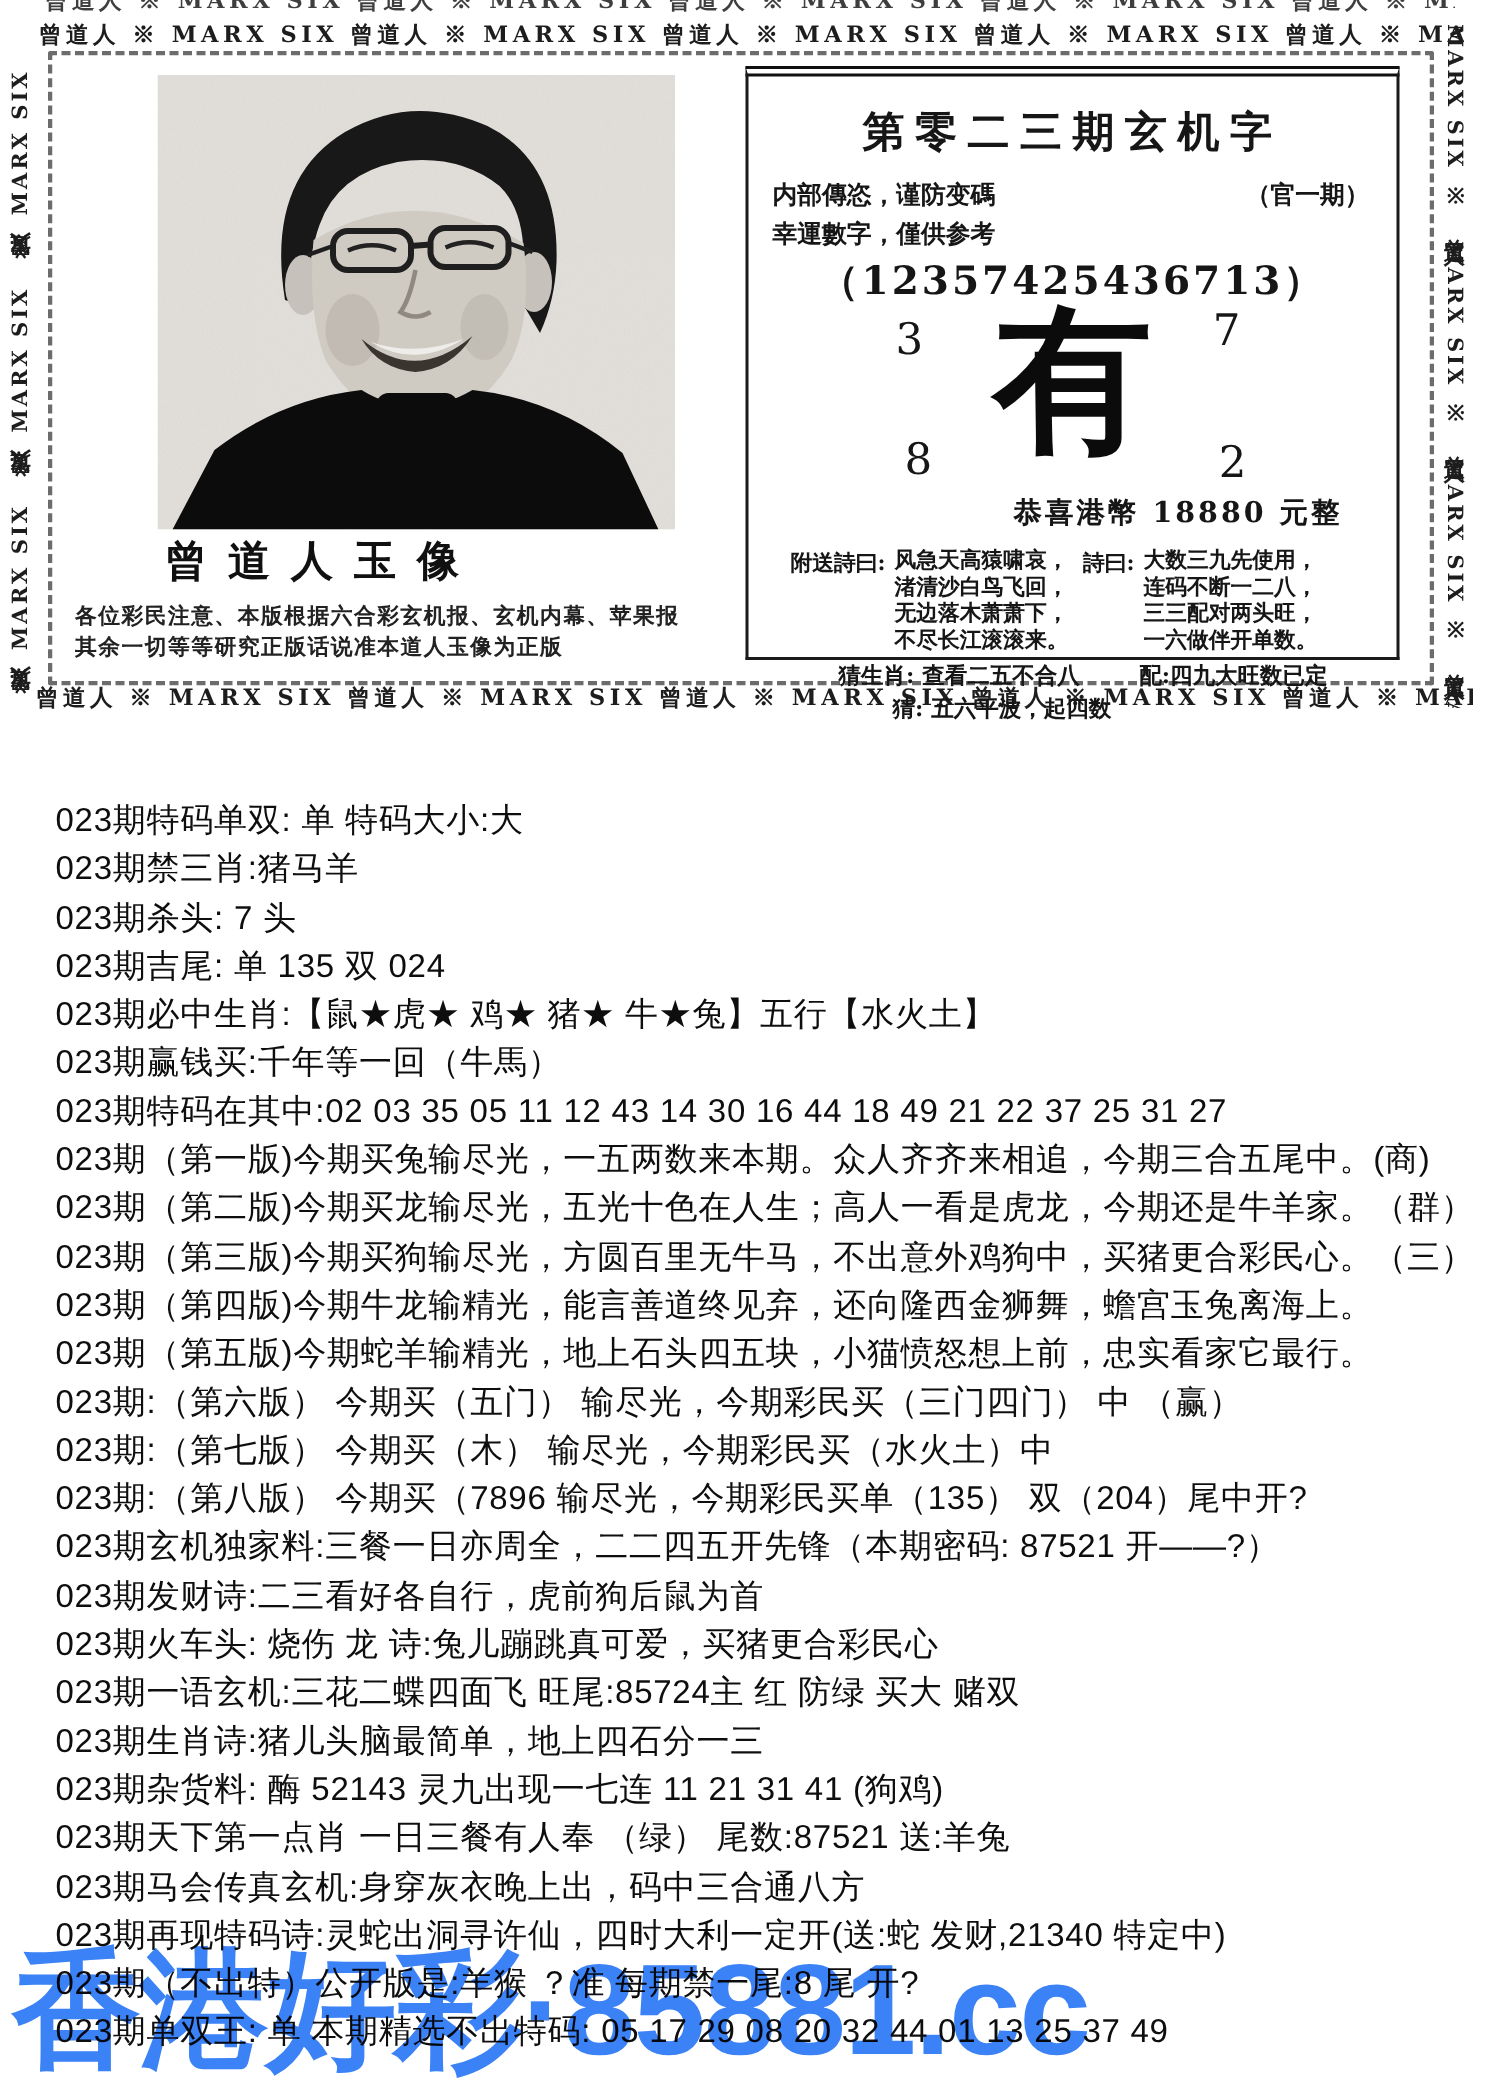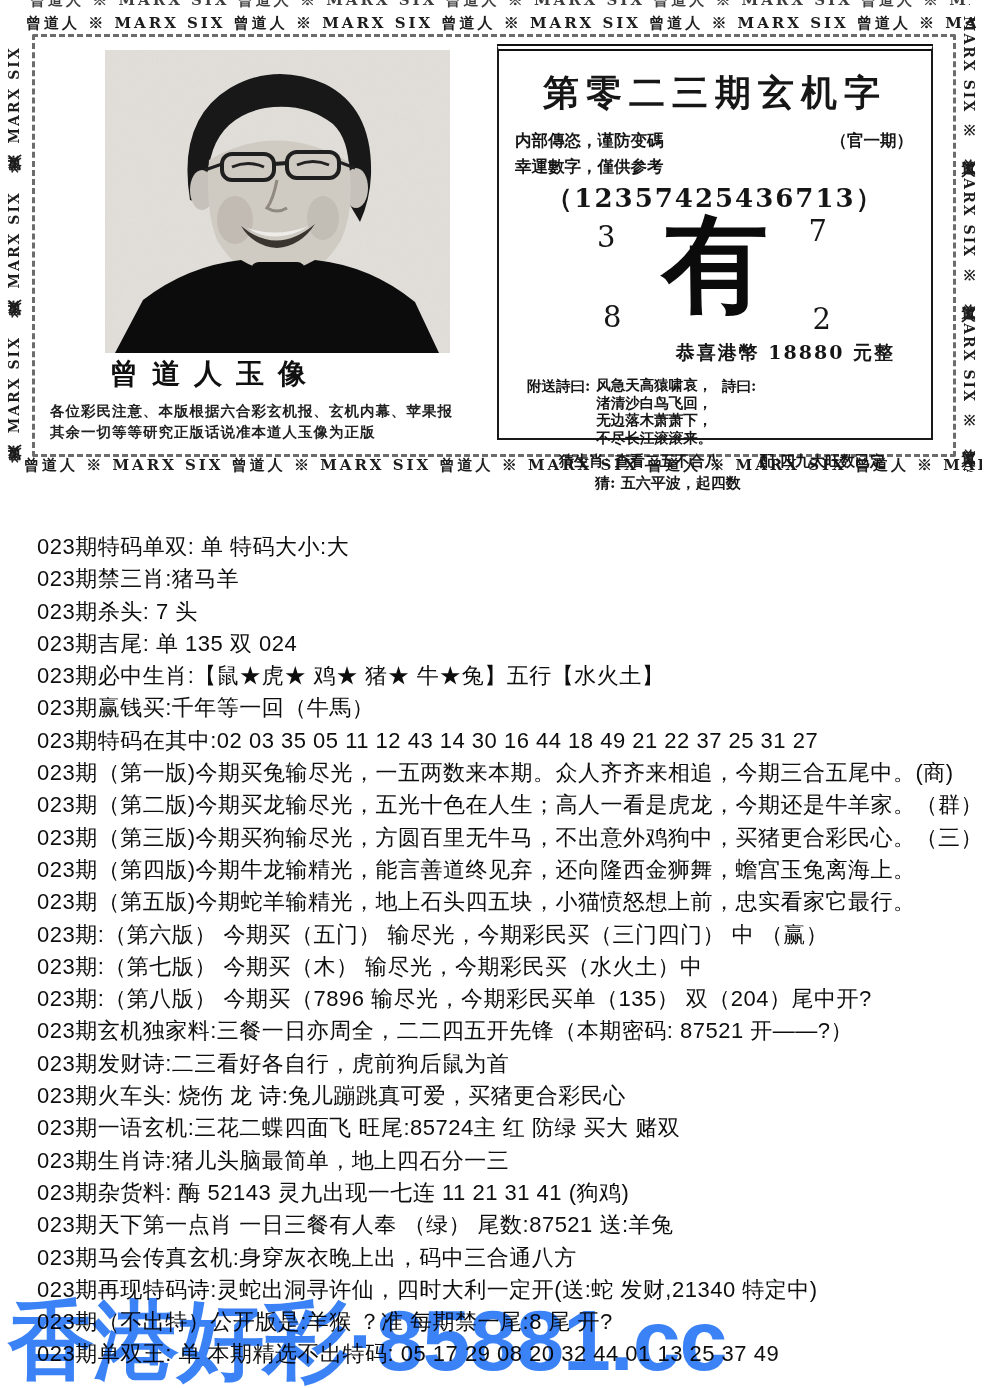--- a/index.html
+++ b/index.html
@@ -39,21 +39,21 @@
     font-family:"DejaVu Serif",serif;font-weight:bold;font-size:14.5px;
     line-height:21px;color:#222;letter-spacing:1px;
   }
   
   .panel{
     position:absolute;left:497px;top:44px;width:436px;height:396px;
     border:2px solid #1a1a1a;border-top:7px double #101010;
     font-family:"DejaVu Serif",serif;color:#161616;box-sizing:border-box;
   }
   .panel .title{
-    margin-top:18px;text-align:center;font-size:36px;font-weight:bold;
+    margin-top:18px;text-align:center;font-size:28px;font-weight:bold;
     letter-spacing:7px;white-space:nowrap;
   }
   .panel .row1{
     display:flex;justify-content:space-between;margin:12px 18px 0 16px;
     font-size:16.5px;font-weight:bold;
   }
   .panel .row2{margin:4px 0 0 16px;font-size:16.5px;font-weight:bold;}
   .panel .lucky{
     margin-top:3px;text-align:center;font-size:26px;font-weight:bold;
     letter-spacing:2px;font-family:"DejaVu Serif",serif;
@@ -173,20 +173,26 @@
       <span class="label">附送詩曰:</span>
       <div class="lines">
         <div>风急天高猿啸哀，</div>
         <div>渚清沙白鸟飞回，</div>
         <div>无边落木萧萧下，</div>
         <div>不尽长江滚滚来。</div>
       </div>
     </div>
     <div class="poem rightp">
       <span class="label">詩曰:</span>
+      <div class="lines">
+        <div>大数三九先使用，</div>
+        <div>连码不断一二八，</div>
+        <div>三三配对两头旺，</div>
+        <div>一六做伴开单数。</div>
+      </div>
     </div>
   </div>
   <div class="guessrow">
     <span>猜生肖: 查看二五不合八</span>
     <span>配:四九大旺数已定</span>
   </div>
   <div class="guess2">猜: 五六平波，起四数</div>
 </div>
 
 <div class="main">

